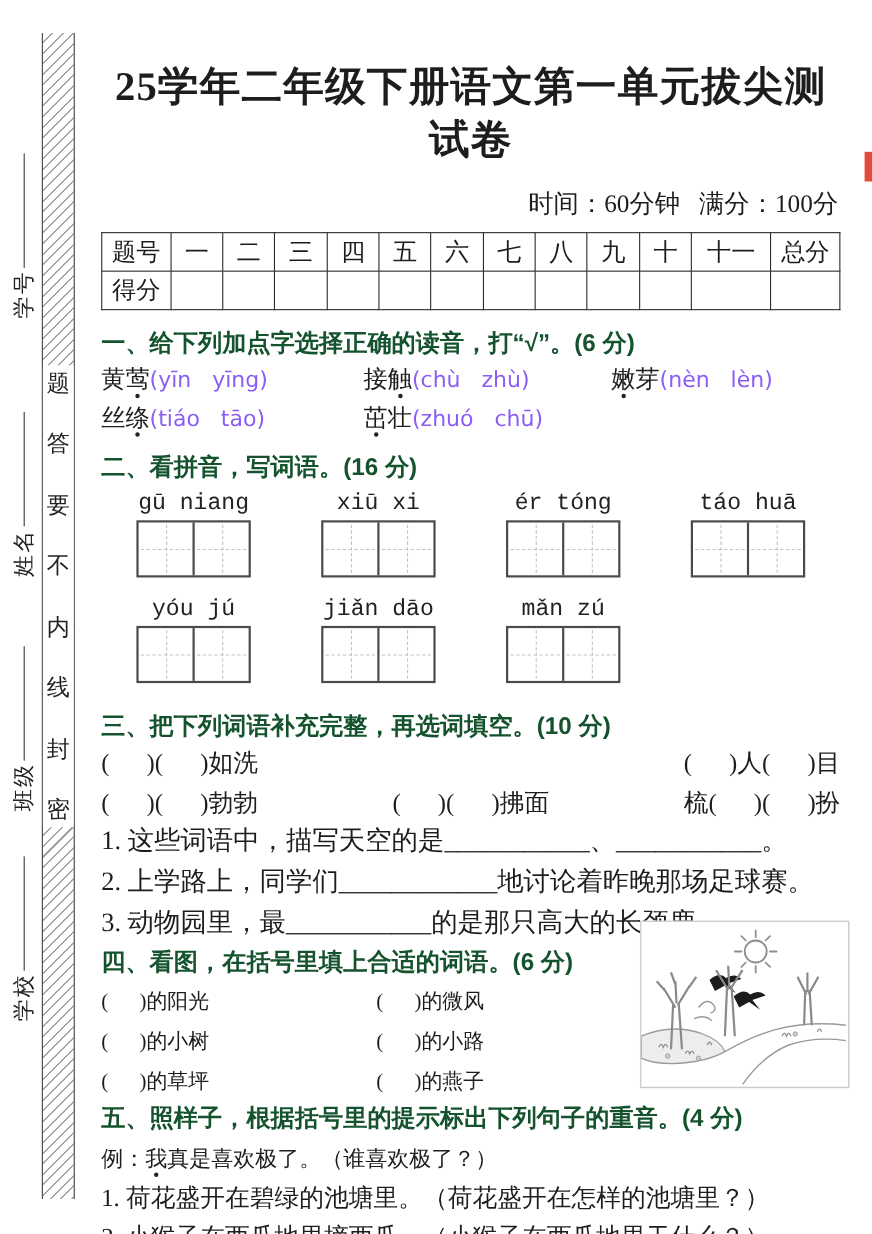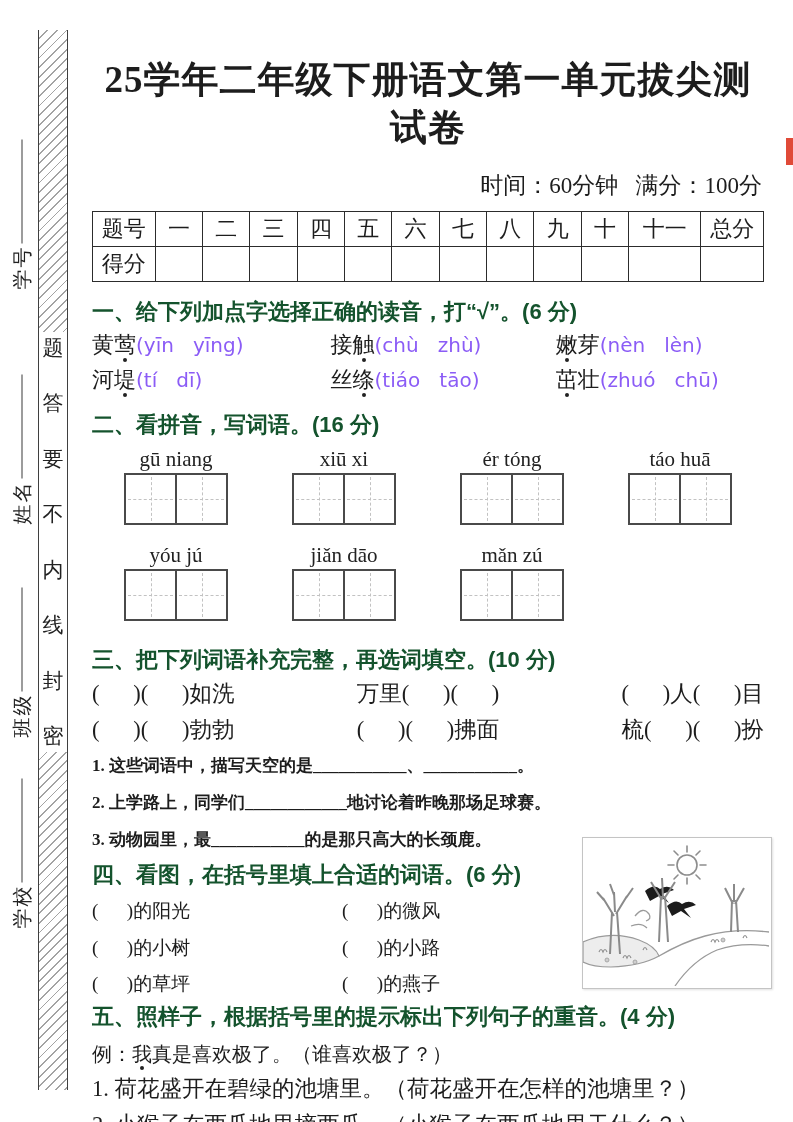--- a/index.html
+++ b/index.html
@@ -31,31 +31,31 @@
   .wrow .wd:nth-child(1){flex-basis:35.5%;}
   .wrow .wd:nth-child(2){flex-basis:33.5%;}
   .wrow .wd:nth-child(3){flex-basis:31%;}
   .py{font-family:"DejaVu Sans",sans-serif;font-size:20px;color:#8b5cf6;}
   .du{position:relative;}
   .du::after{content:"";position:absolute;left:50%;transform:translateX(-50%);bottom:-5px;
              width:4px;height:4px;border-radius:50%;background:#222;}
   .s2h{margin-top:15px;}
   .prow{display:flex;margin-top:7px;}
   .pcol{width:25%;display:flex;flex-direction:column;align-items:center;}
-  .plabel{font-family:Liberation Serif, serif;font-size:21px;line-height:26px;color:#222;}
+  .plabel{font-family:Liberation Mono, monospace;font-size:21px;line-height:26px;color:#222;}
   .wbox{margin-top:1px;width:100px;height:48px;border:2px solid #4a4a4a;display:flex;background:#fff;}
   .wcell{flex:1;position:relative;}
   .wcell + .wcell{border-left:2px solid #4a4a4a;}
   .wcell::before{content:"";position:absolute;left:50%;top:2px;bottom:2px;border-left:1.4px dashed #c2c2c2;}
   .wcell::after{content:"";position:absolute;top:50%;left:2px;right:2px;border-top:1.4px dashed #c2c2c2;}
   .prow2{margin-top:17px;}
   .s3h{margin-top:25px;}
   .wordline{display:flex;justify-content:space-between;font-size:22.5px;line-height:33px;margin-top:3px;}
   .wordline span{white-space:pre;}
-  .fill{font-size:17px;line-height:35px;margin-top:2px;white-space:pre;font-weight:bold;}
+  .fill{font-size:24px;line-height:35px;margin-top:2px;white-space:pre;}
   .s4{position:relative;margin-top:4px;}
   .s4h{margin-top:0;}
   .s4grid{margin-top:4px;width:470px;display:grid;grid-template-columns:250px 220px;
           font-size:19px;line-height:36.5px;}
   .s4grid span{white-space:pre;}
   .imgbox{position:absolute;right:-8px;top:-24px;width:188px;height:150px;background:#fff;
           border:1px solid #c4c4c4;box-shadow:1px 1px 2px rgba(0,0,0,0.12);}
   .s5h{margin-top:0;}
   .example{font-size:20px;line-height:34px;margin-top:6px;}
   .s5item{font-size:22.5px;line-height:36px;}
@@ -136,21 +136,20 @@
     </tbody>
       </table>
 
     <div class="sec-h s1h">一、给下列加点字选择正确的读音，打“√”。(6 分)</div>
     <div class="wrow">
       <span class="wd"><span>黄</span><span class="du">莺</span><span></span><span class="py">(yīn   yīng)</span></span>
       <span class="wd"><span>接</span><span class="du">触</span><span></span><span class="py">(chù   zhù)</span></span>
       <span class="wd"><span></span><span class="du">嫩</span><span>芽</span><span class="py">(nèn   lèn)</span></span>
     </div>
     <div class="wrow">
-      <span class="wd"><span>河</span><span class="du">堤</span><span></span><span class="py">(tí   dī)</span></span>
       <span class="wd"><span>丝</span><span class="du">绦</span><span></span><span class="py">(tiáo   tāo)</span></span>
       <span class="wd"><span></span><span class="du">茁</span><span>壮</span><span class="py">(zhuó   chū)</span></span>
     </div>
 
     <div class="sec-h s2h">二、看拼音，写词语。(16 分)</div>
     <div class="prow">
       <div class="pcol">
           <span class="plabel">gū niang</span>
           <div class="wbox">
             <div class="wcell"></div>
@@ -199,21 +198,20 @@
           <div class="wbox">
             <div class="wcell"></div>
             <div class="wcell"></div>
           </div>
         </div>
     </div>
 
     <div class="sec-h s3h">三、把下列词语补充完整，再选词填空。(10 分)</div>
     <div class="wordline">
       <span>(      )(      )如洗</span>
-      <span>万里(      )(      )</span>
       <span>(      )人(      )目</span>
     </div>
     <div class="wordline">
       <span>(      )(      )勃勃</span>
       <span>(      )(      )拂面</span>
       <span>梳(      )(      )扮</span>
     </div>
     <div class="fill">1. 这些词语中，描写天空的是___________、___________。</div>
     <div class="fill">2. 上学路上，同学们____________地讨论着昨晚那场足球赛。</div>
     <div class="fill">3. 动物园里，最___________的是那只高大的长颈鹿。</div>

